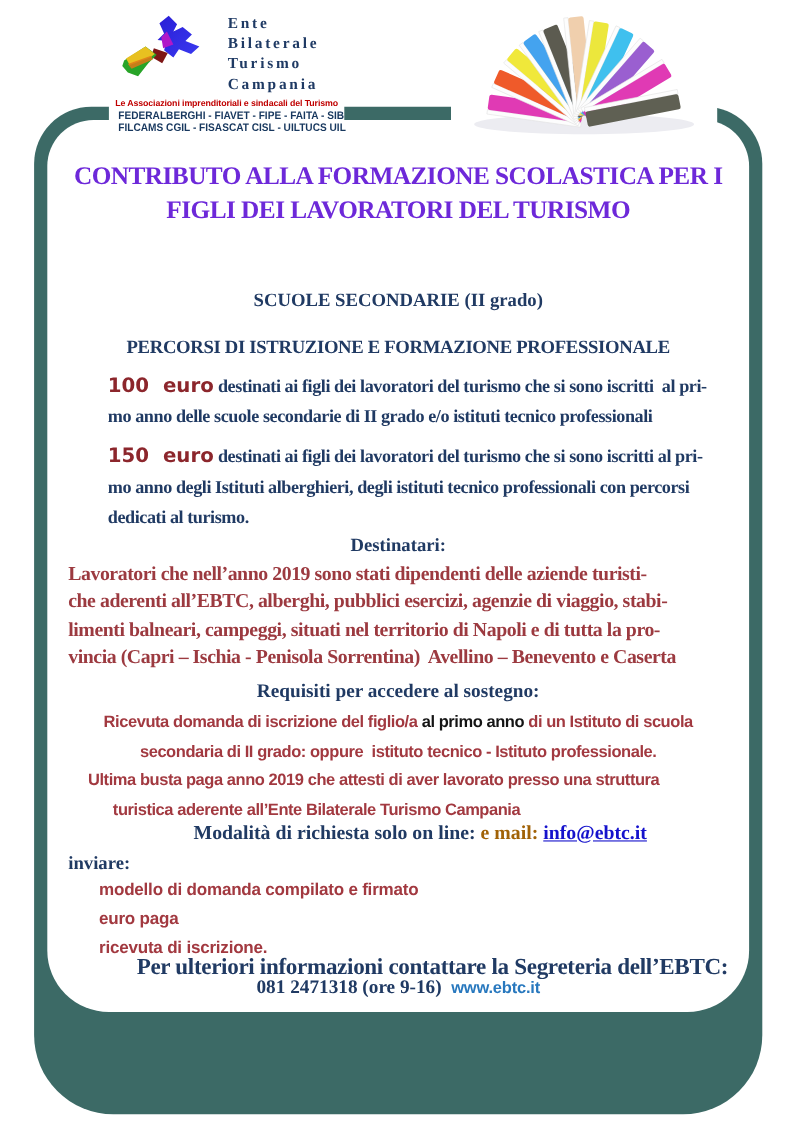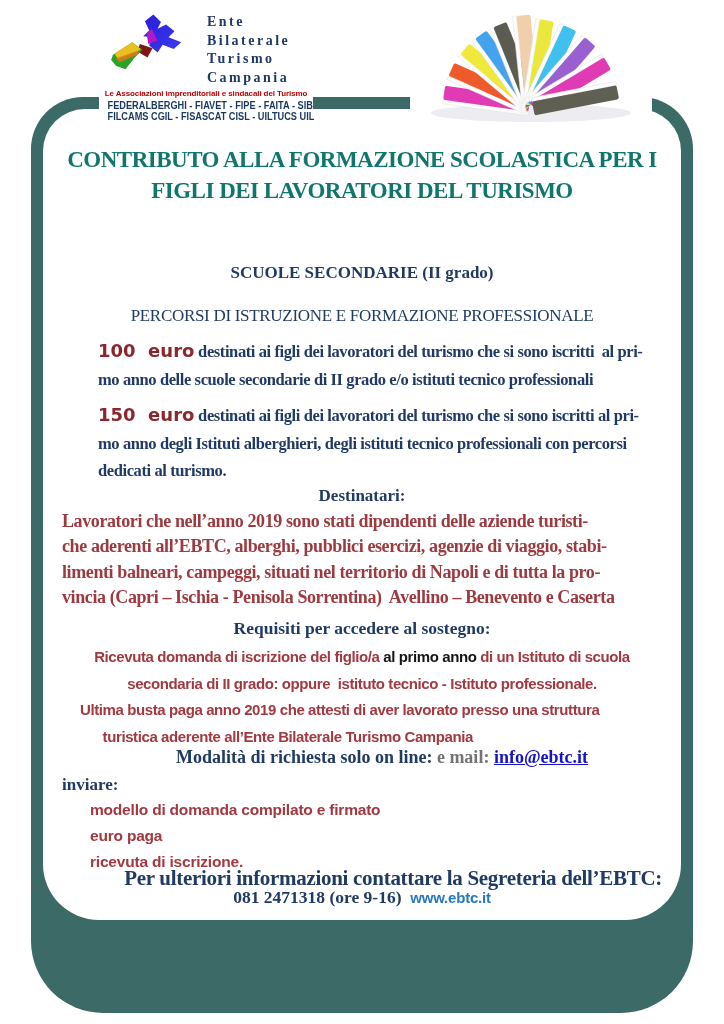--- a/index.html
+++ b/index.html
@@ -39,29 +39,29 @@
   
   .books-box{
     position:absolute;left:410px;top:13px;width:242px;height:116px;
     background:#ffffff;z-index:4;
   }
   
   .content{position:absolute;left:62px;top:0;width:600px;height:1024px;z-index:3;}
   .blk{position:absolute;left:0;width:100%;}
   .title{
     top:144px;text-align:center;white-space:pre;
-    font-weight:bold;font-size:23px;line-height:31px;letter-spacing:-0.5px;color:#0f766e;
+    font-weight:bold;font-size:23px;line-height:31px;letter-spacing:-0.5px;color:#6d28d9;
   }
   .subtitle{
     top:221px;text-align:center;
     font-family:"DejaVu Sans",sans-serif;font-weight:bold;font-size:19px;
     letter-spacing:.5px;color:#1f4266;
   }
   .school{top:263px;text-align:center;font-weight:bold;font-size:17px;color:#203a63;}
-  .program{top:306px;text-align:center;font-weight:normal;font-size:17px;letter-spacing:-0.3px;color:#203a63;}
+  .program{top:306px;text-align:center;font-weight:bold;font-size:17px;letter-spacing:-0.3px;color:#203a63;}
   .grant{
     white-space:pre;font-weight:bold;font-size:16.5px;line-height:27.5px;
     letter-spacing:-0.4px;color:#203a63;margin-left:36px;
   }
   .grant-100{top:337px;}
   .grant-150{top:401px;}
   .amount{
     font-family:"DejaVu Sans",sans-serif;font-size:18px;letter-spacing:0;color:#8c262c;
   }
   .dest-head{top:486px;text-align:center;font-weight:bold;font-size:17px;color:#203a63;}
@@ -78,21 +78,21 @@
   .req1 .hl{color:#141414;}
   .req2{
     top:697px;text-align:left;white-space:pre;padding-left:18px;box-sizing:border-box;
     font-family:"Liberation Sans",sans-serif;font-weight:bold;font-size:15px;
     line-height:26.5px;letter-spacing:-0.4px;color:#a23940;
   }
   .modalita{
     top:747px;text-align:center;white-space:pre;padding-left:40px;box-sizing:border-box;
     font-weight:bold;font-size:18px;color:#203a63;
   }
-  .modalita .red{color:#737373;}
+  .modalita .red{color:#a16207;}
   .modalita a{color:#1512cc;}
   .inviare{top:775px;font-weight:bold;font-size:17px;color:#203a63;}
   .send-items{
     top:797px;padding-left:28px;box-sizing:border-box;
     font-family:"Liberation Sans",sans-serif;font-weight:bold;font-size:15.5px;
     line-height:26px;letter-spacing:-0.2px;color:#a23940;
   }
   .footer1{top:866px;text-align:right;font-weight:bold;font-size:21px;letter-spacing:-0.3px;color:#203a63;}
   .footer2{top:887px;text-align:center;white-space:pre;font-weight:bold;font-size:17.5px;color:#203a63;}
   .footer2 .site{

